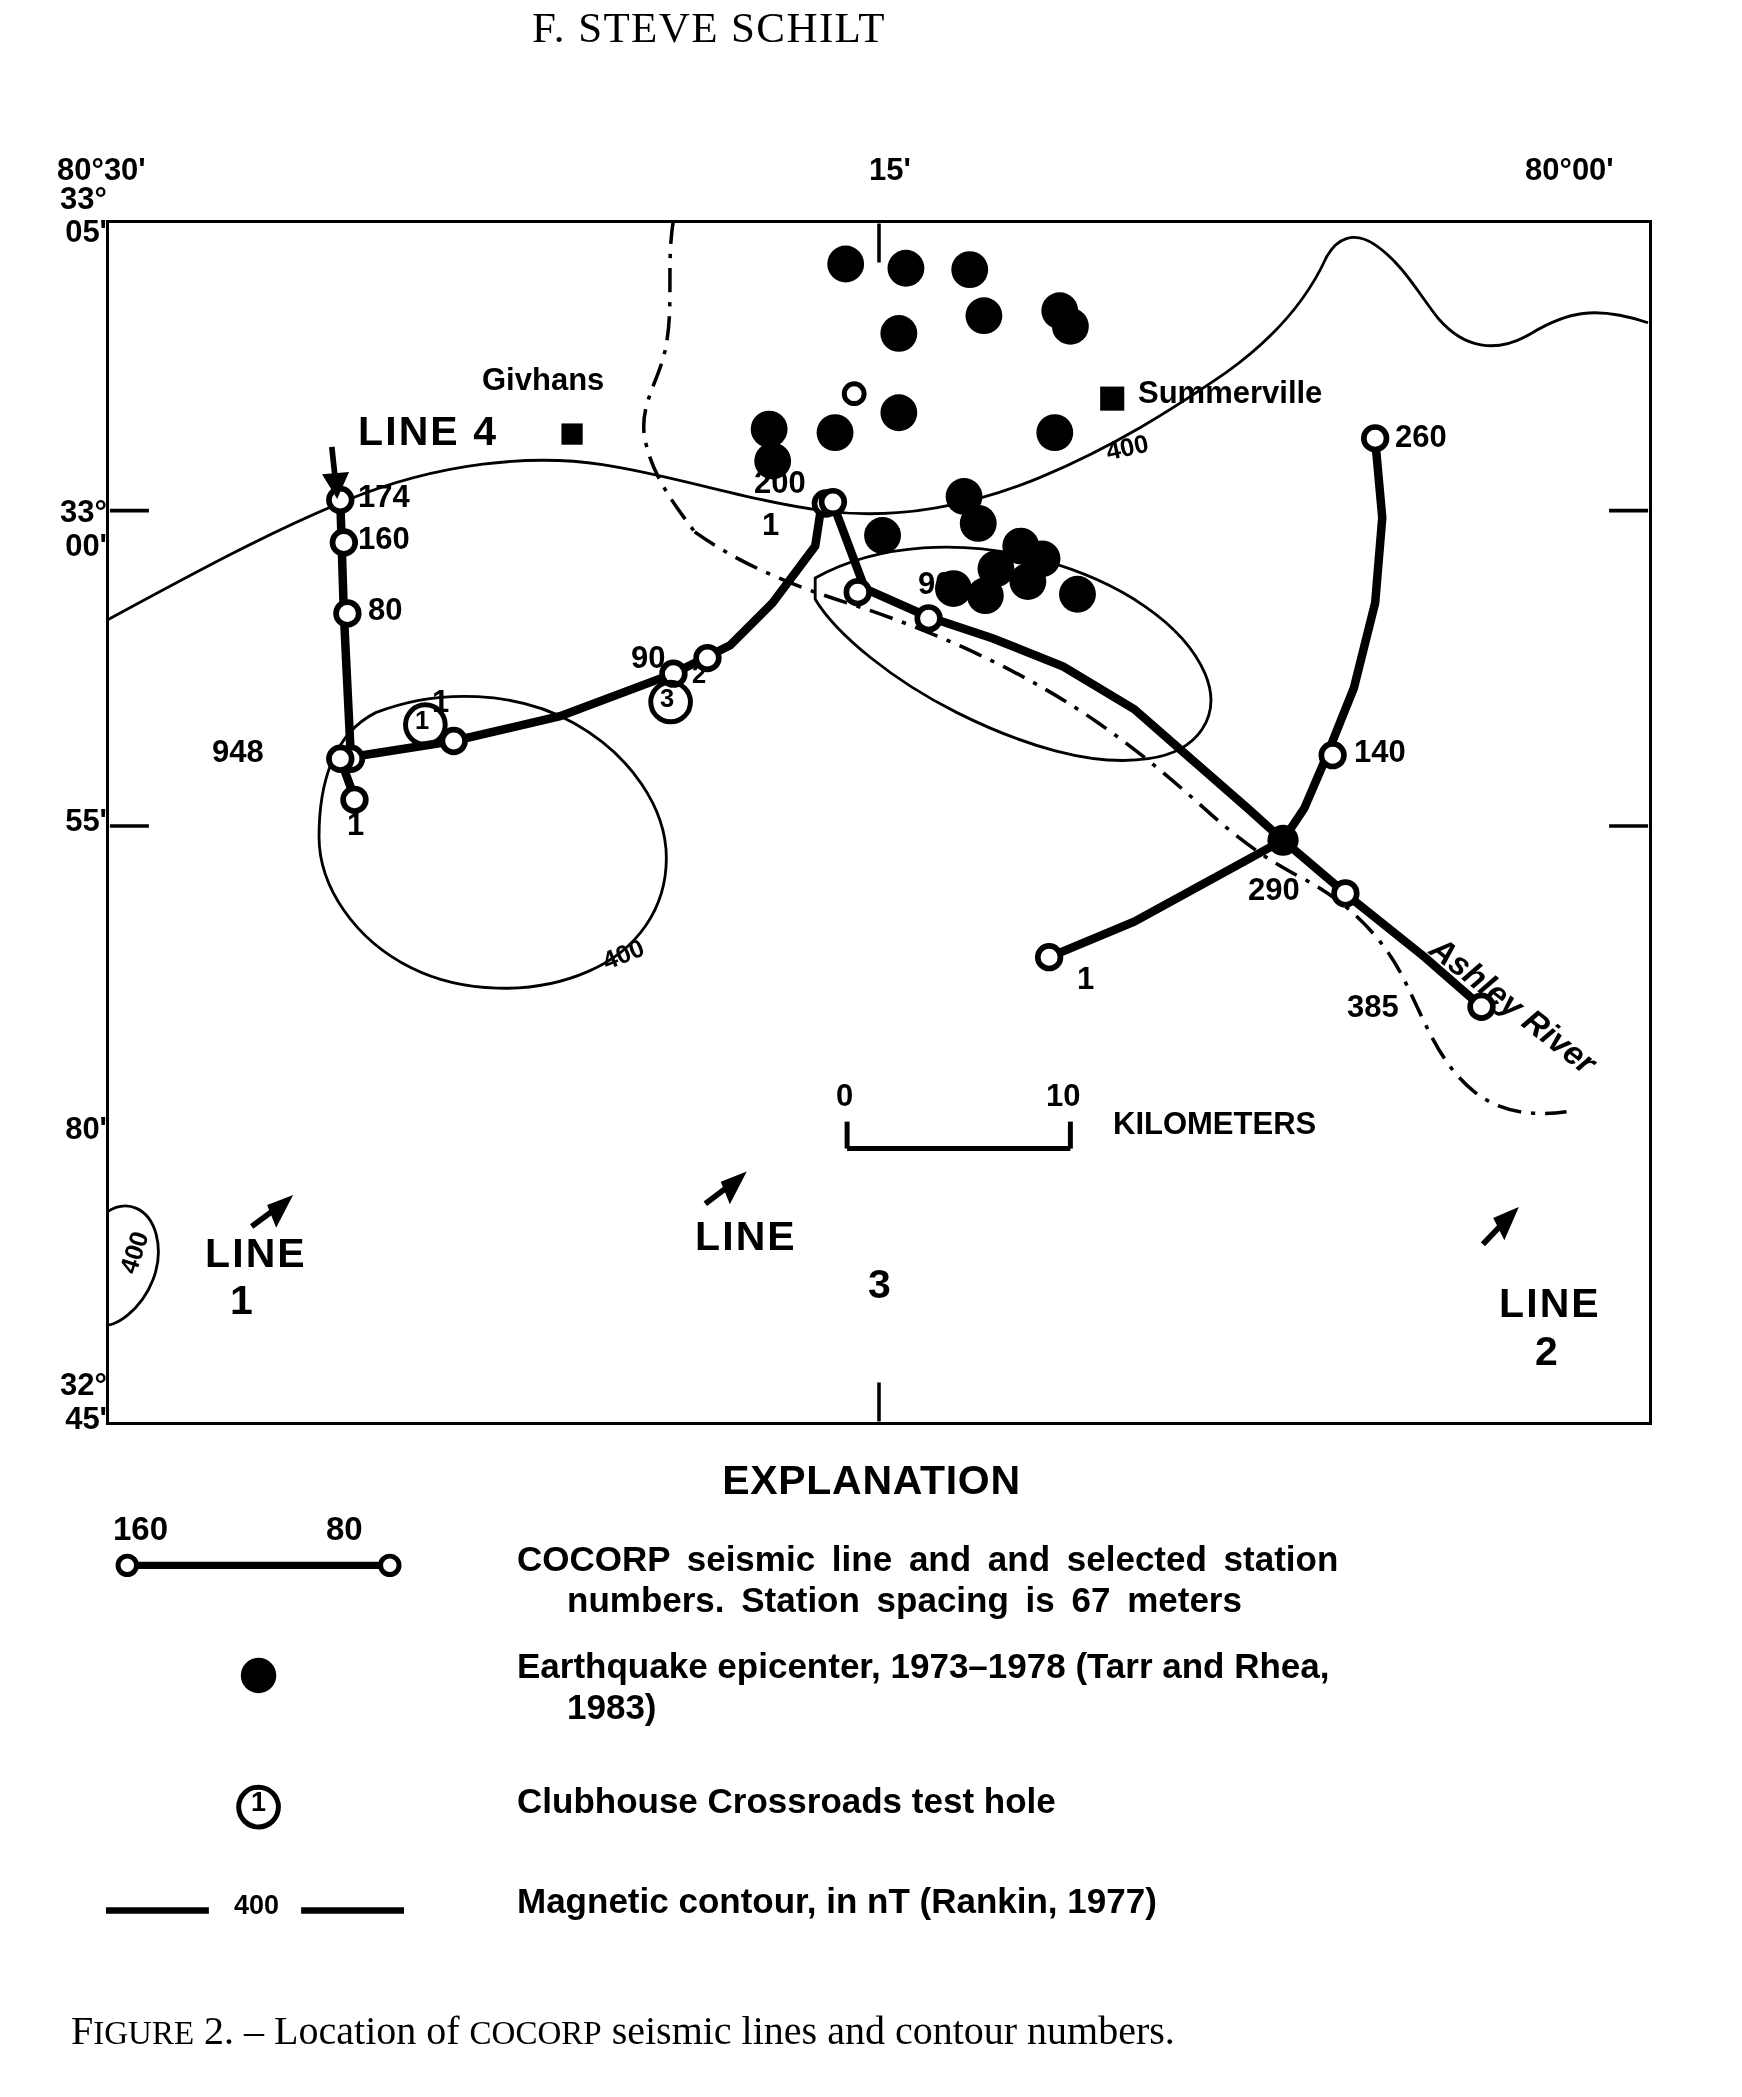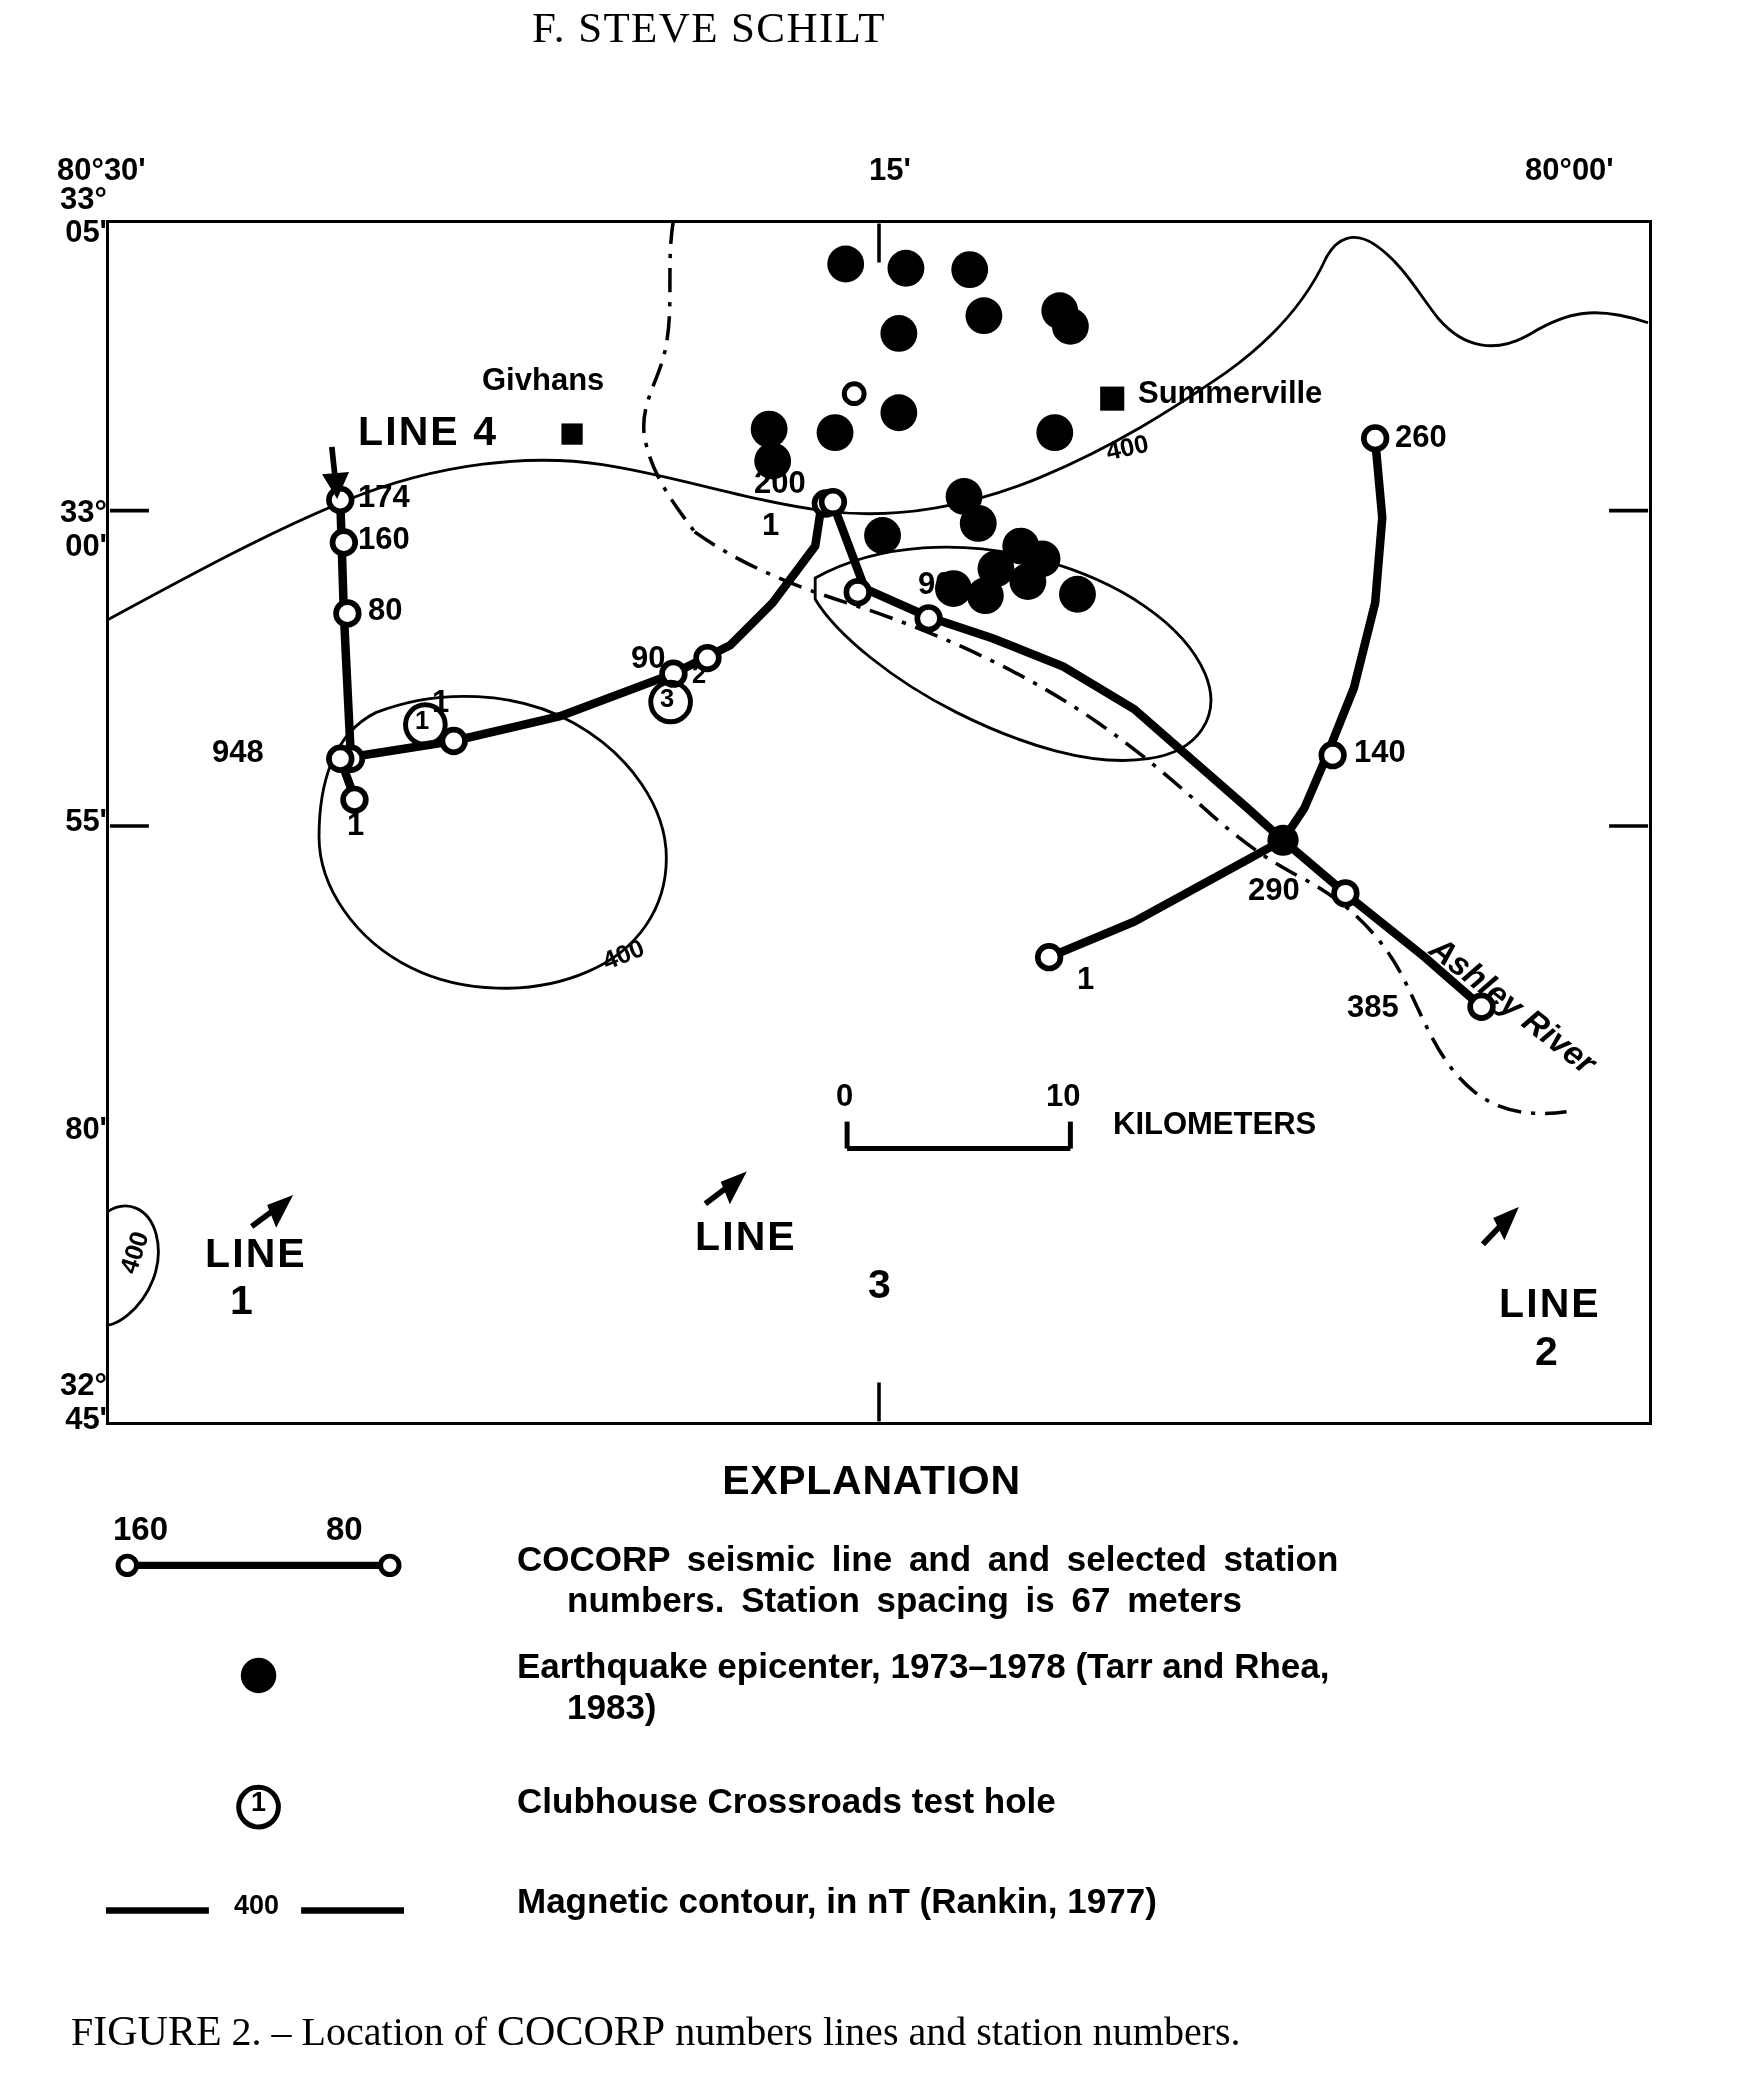--- a/index.html
+++ b/index.html
@@ -27,21 +27,21 @@
 
   
   .explanation-title{position:absolute;left:0;width:1743px;top:1457px;text-align:center;font-size:41px;font-weight:bold;letter-spacing:0.7px;}
   .legend{position:absolute;left:106px;top:1510px;width:1560px;}
   .legend-row{position:relative;min-height:78px;}
   .legend-sym{position:absolute;left:0;top:0;width:298px;height:78px;}
   .legend-txt{position:absolute;left:411px;top:0;font-size:35px;font-weight:bold;line-height:1.18;width:1205px;}
   .legend-txt.spaced{word-spacing:7px;}
 
   .figcaption{position:absolute;left:71px;top:2007px;width:1631px;font-family:"Liberation Serif",serif;font-size:40px;}
-  .sc{font-size:42px;}
+  .sc{font-size:33px;}
 </style>
 </head>
 <body>
 
 <div class="page">
 
   <div class="running-head">F. STEVE SCHILT</div>
 
   <div class="lon-label" style="left:57px;top:152px;">80°30'</div>
   <div class="lon-label" style="left:869px;top:152px;">15'</div>
@@ -283,17 +283,17 @@
         </svg>
         <div style="position:absolute;left:106px;top:4.3px;width:89px;text-align:center;font-size:27px;font-weight:bold;">400</div>
       </div>
       <div class="legend-txt" style="top:-5.7px;">
         <div>Magnetic contour, in nT (Rankin, 1977)</div>
       </div>
     </div>
   </div>
 
   <div class="figcaption">
-    <span>F</span><span class="sc">IGURE</span><span> 2. – Location of </span><span class="sc">COCORP</span><span> numbers lines and station numbers.</span>
+    <span>F</span><span class="sc">IGURE</span><span> 2. – Location of </span><span class="sc">COCORP</span><span> seismic lines and contour numbers.</span>
   </div>
 
 </div>
 
 
 </body></html>

